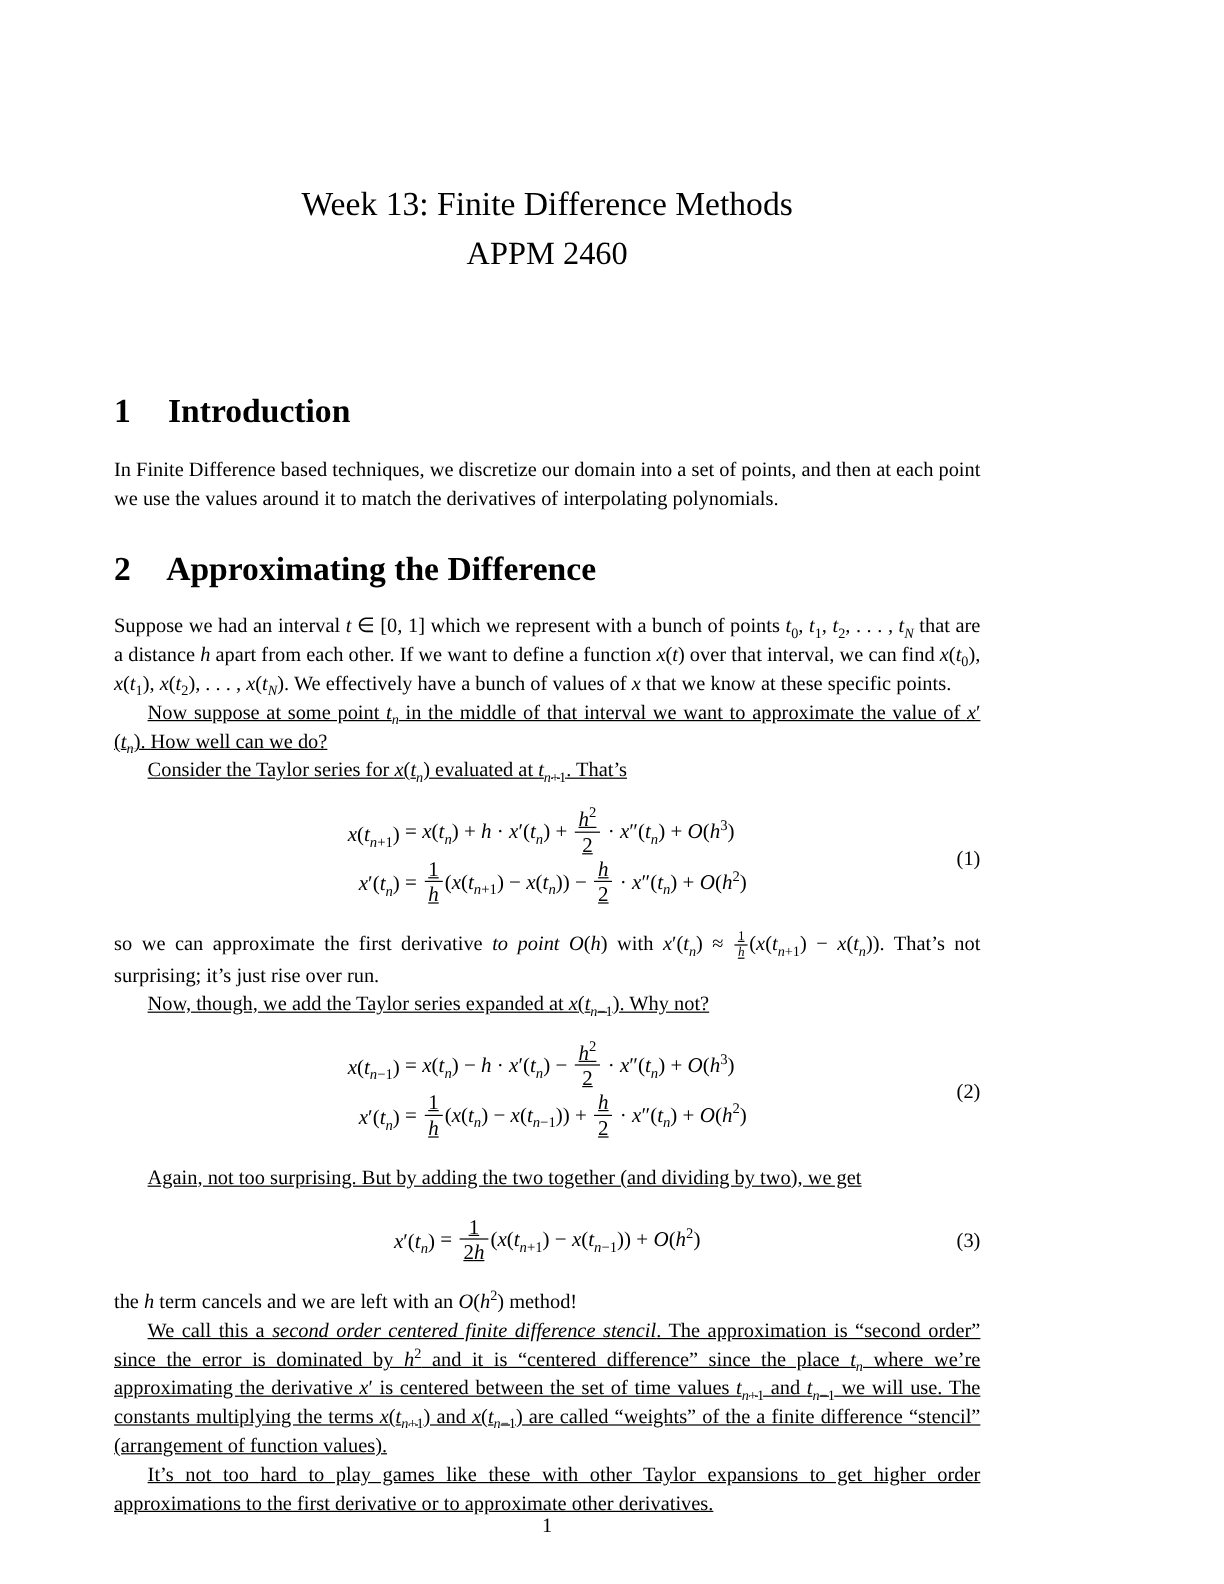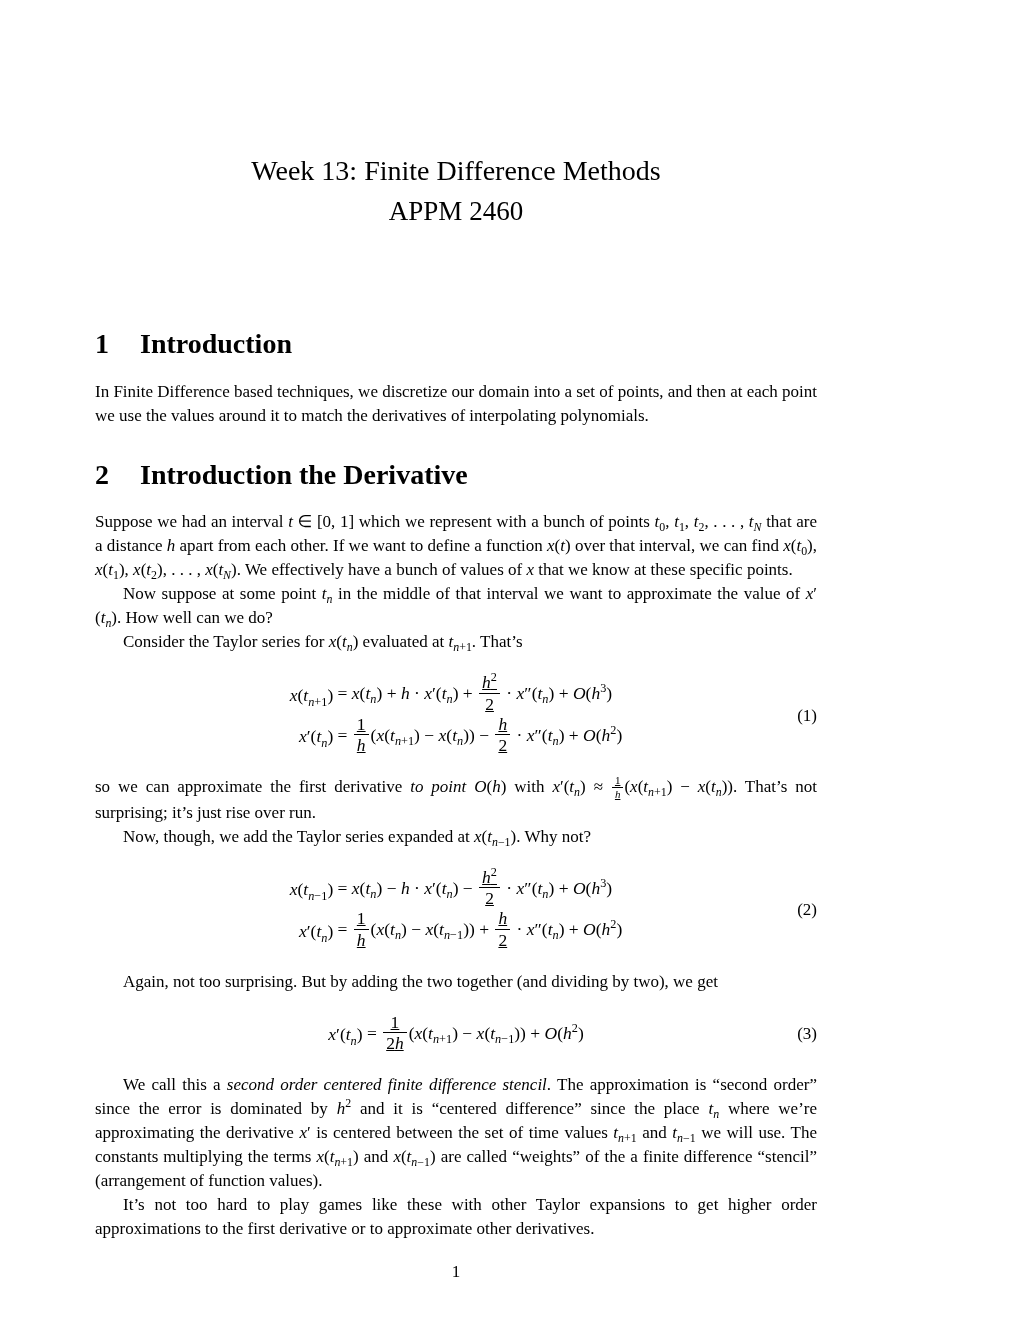--- a/index.html
+++ b/index.html
@@ -37,21 +37,21 @@
   }
   .sec-heading .sec-num { margin-right: 24px; }
   .sec1 { margin-top: 102px; margin-bottom: 20px; }
   .sec2 { margin-top: 32px; margin-bottom: 20px; }
   p.body-text {
     margin: 0;
     font-size: 17px;
     line-height: 24px;
     text-align: justify;
   }
-  p.indent { text-indent: 28px; }
+  p.indent { text-indent: 28px; text-decoration: underline; }
   sub { font-size: 70%; line-height: 0; }
   sup { font-size: 70%; line-height: 0; }
   .equation {
     position: relative;
     margin: 20px 0 18px 0;
     display: flex;
     justify-content: center;
     align-items: center;
   }
   .eq-grid {
@@ -102,21 +102,21 @@
     <div class="doc-subtitle">APPM 2460</div>
 
     <div class="sec-heading sec1">
       <span class="sec-num">1</span>
       <span class="sec-name">Introduction</span>
     </div>
     <p class="body-text">In Finite Difference based techniques, we discretize our domain into a set of points, and then at each point we use the values around it to match the derivatives of interpolating polynomials.</p>
 
     <div class="sec-heading sec2">
       <span class="sec-num">2</span>
-      <span class="sec-name">Introduction the Derivative</span>
+      <span class="sec-name">Approximating the Difference</span>
     </div>
     <p class="body-text">Suppose we had an interval <i>t</i> ∈ [0, 1] which we represent with a bunch of points <i>t</i><sub>0</sub>, <i>t</i><sub>1</sub>, <i>t</i><sub>2</sub>, . . . , <i>t</i><sub><i>N</i></sub> that are a distance <i>h</i> apart from each other. If we want to define a function <i>x</i>(<i>t</i>) over that interval, we can find <i>x</i>(<i>t</i><sub>0</sub>), <i>x</i>(<i>t</i><sub>1</sub>), <i>x</i>(<i>t</i><sub>2</sub>), . . . , <i>x</i>(<i>t</i><sub><i>N</i></sub>). We effectively have a bunch of values of <i>x</i> that we know at these specific points.</p>
     <p class="body-text indent">Now suppose at some point <i>t</i><sub><i>n</i></sub> in the middle of that interval we want to approximate the value of <i>x</i>′(<i>t</i><sub><i>n</i></sub>). How well can we do?</p>
     <p class="body-text indent">Consider the Taylor series for <i>x</i>(<i>t</i><sub><i>n</i></sub>) evaluated at <i>t</i><sub><i>n</i>+1</sub>. That’s</p>
 
     <div class="equation">
       <div class="eq-grid">
         <span class="eq-lhs"><i>x</i>(<i>t</i><sub><i>n</i>+1</sub>)</span>
         <span class="eq-rhs">&nbsp;=&nbsp;<i>x</i>(<i>t</i><sub><i>n</i></sub>) + <i>h</i> · <i>x</i>′(<i>t</i><sub><i>n</i></sub>) + <span class="frac"><span class="num"><i>h</i><sup>2</sup></span><span class="den">2</span></span> · <i>x</i>″(<i>t</i><sub><i>n</i></sub>) + <i class="cal">O</i>(<i>h</i><sup>3</sup>)</span>
         <span class="eq-lhs"><i>x</i>′(<i>t</i><sub><i>n</i></sub>)</span>
@@ -141,19 +141,20 @@
     <p class="body-text indent">Again, not too surprising. But by adding the two together (and dividing by two), we get</p>
 
     <div class="equation">
       <div class="eq-grid">
         <span class="eq-lhs"><i>x</i>′(<i>t</i><sub><i>n</i></sub>)</span>
         <span class="eq-rhs">&nbsp;=&nbsp;<span class="frac"><span class="num">1</span><span class="den">2<i>h</i></span></span>(<i>x</i>(<i>t</i><sub><i>n</i>+1</sub>) − <i>x</i>(<i>t</i><sub><i>n</i>−1</sub>)) + <i class="cal">O</i>(<i>h</i><sup>2</sup>)</span>
       </div>
       <span class="eq-tag">(3)</span>
     </div>
 
+    <p class="body-text">the <i>h</i> term cancels and we are left with an <i class="cal">O</i>(<i>h</i><sup>2</sup>) method!</p>
     <p class="body-text indent">We call this a <i>second order centered finite difference stencil</i>. The approximation is “second order” since the error is dominated by <i>h</i><sup>2</sup> and it is “centered difference” since the place <i>t</i><sub><i>n</i></sub> where we’re approximating the derivative <i>x</i>′ is centered between the set of time values <i>t</i><sub><i>n</i>+1</sub> and <i>t</i><sub><i>n</i>−1</sub> we will use. The constants multiplying the terms <i>x</i>(<i>t</i><sub><i>n</i>+1</sub>) and <i>x</i>(<i>t</i><sub><i>n</i>−1</sub>) are called “weights” of the a finite difference “stencil” (arrangement of function values).</p>
     <p class="body-text indent">It’s not too hard to play games like these with other Taylor expansions to get higher order approximations to the first derivative or to approximate other derivatives.</p>
 
   </div>
 
   <div class="page-number">1</div>
 </div>
 
 </body></html>

